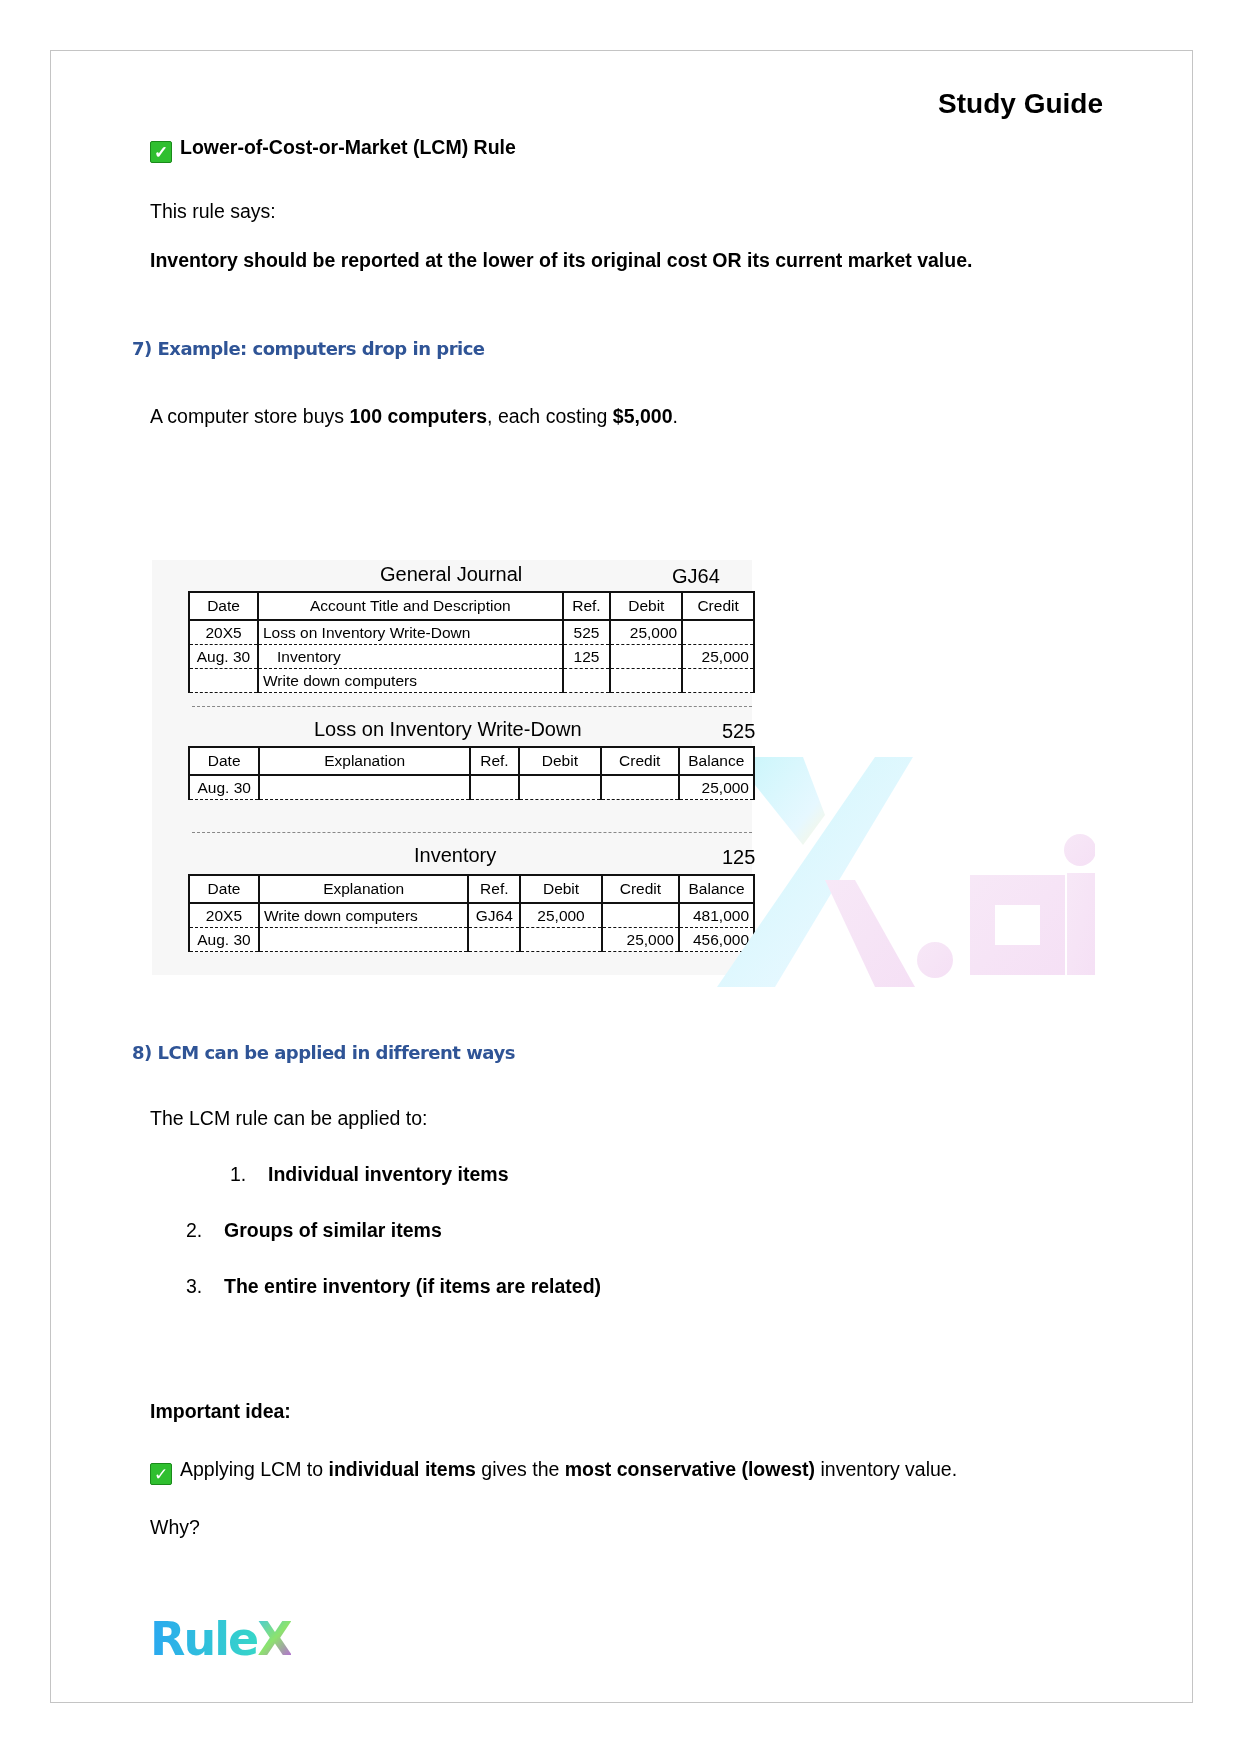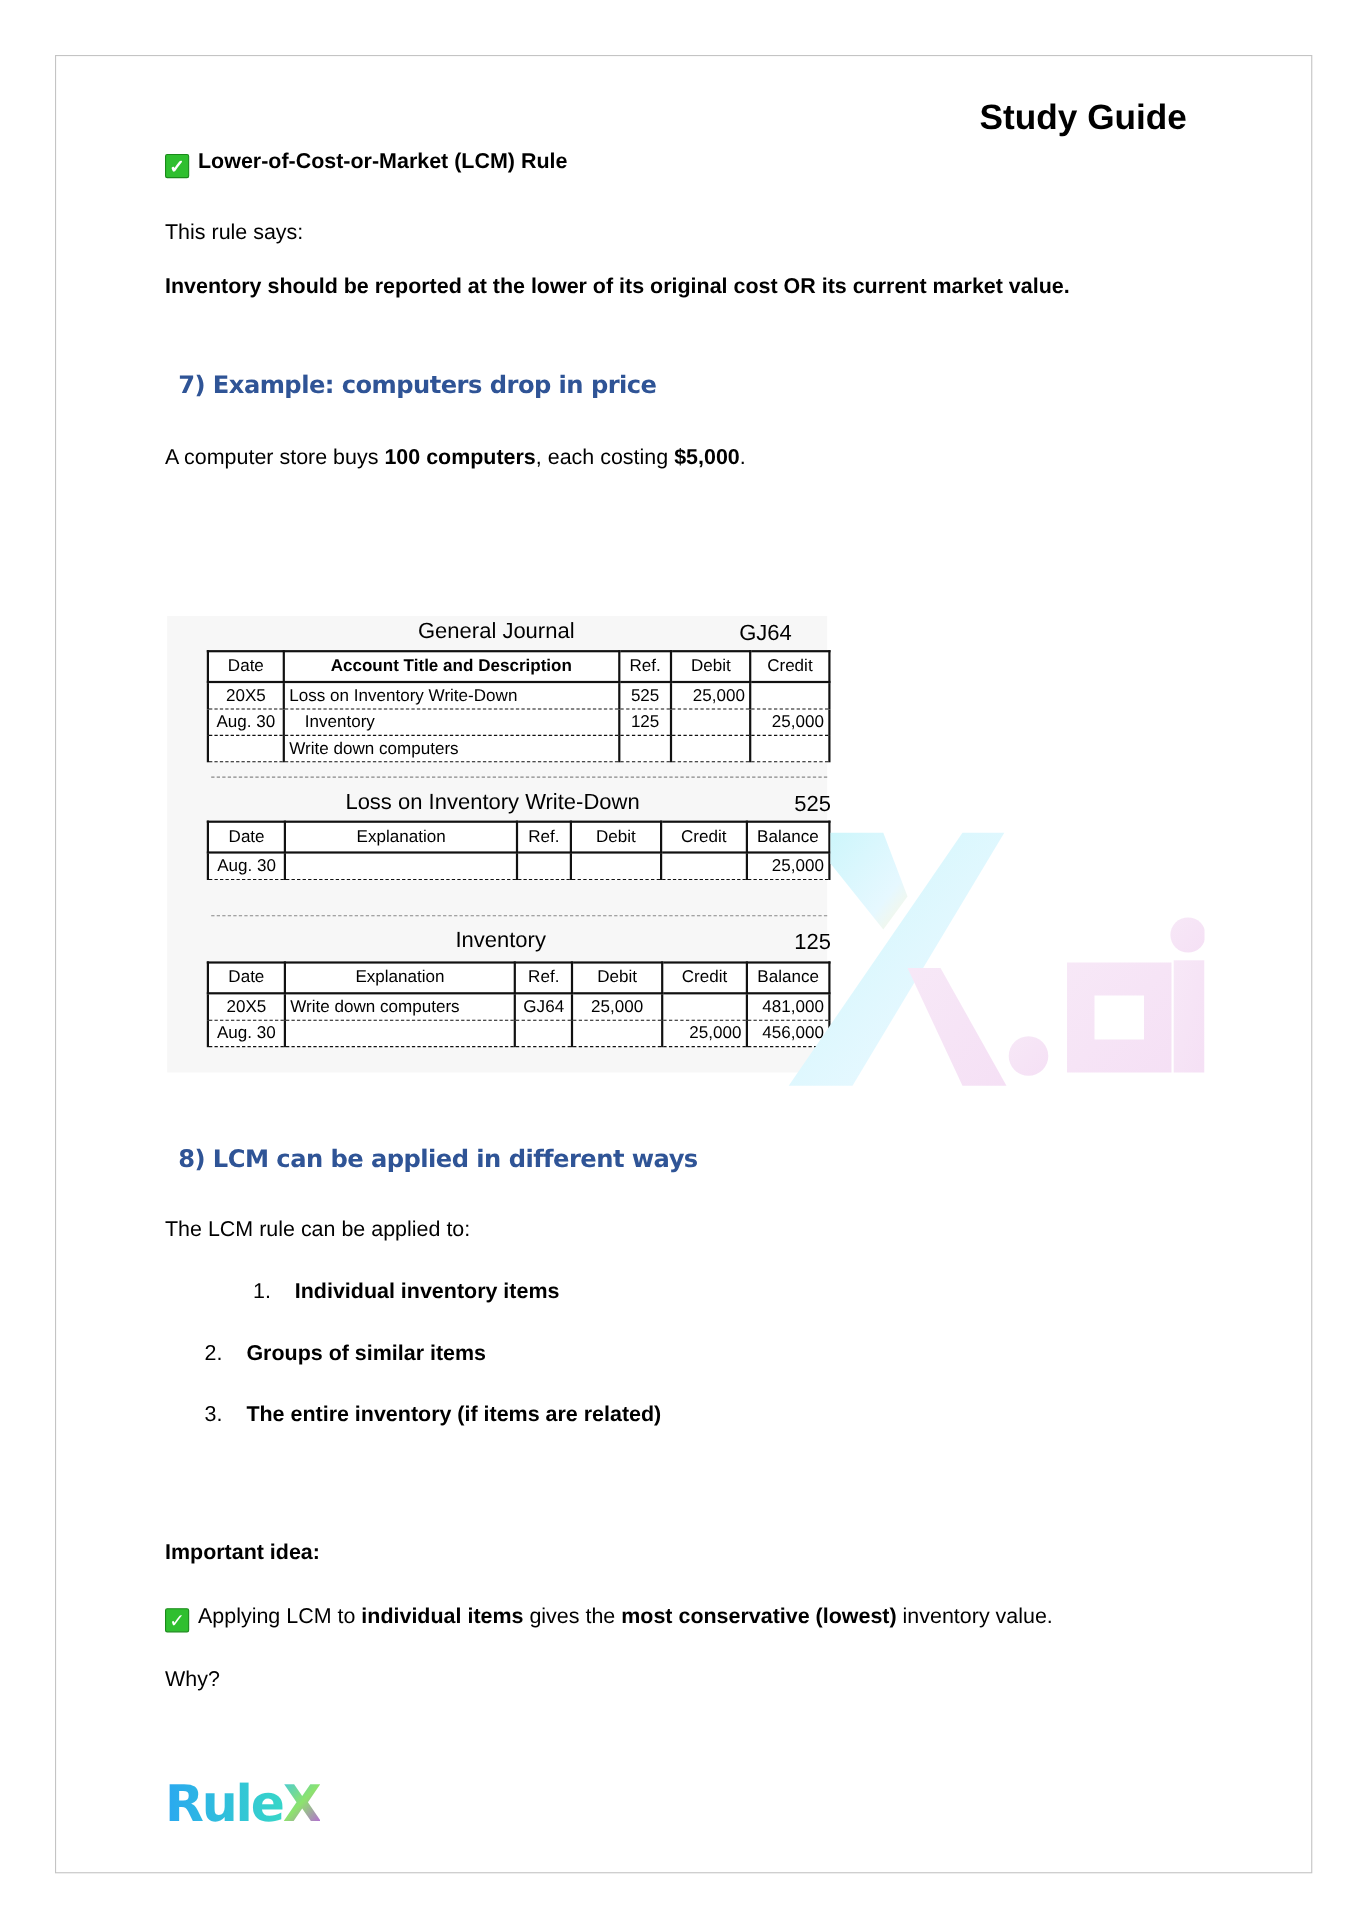--- a/index.html
+++ b/index.html
@@ -1,22 +1,22 @@
 <!DOCTYPE html>
 <html><head>
 <meta charset="utf-8">
 <style>
   html, body { margin:0; padding:0; background:#ffffff; }
   body { width:1241px; height:1754px; position:relative; font-family:"Liberation Sans", sans-serif; color:#000; }
   .page { position:absolute; left:50px; top:50px; width:1143px; height:1653px; border:1.5px solid #c4c4c4; box-sizing:border-box; }
-  .title { position:absolute; right:162px; top:88px; font-size:32px; font-weight:bold; }
+  .title { position:absolute; right:138px; top:88px; font-size:28px; font-weight:bold; }
   .txt { position:absolute; left:150px; font-size:19.5px; }
   .b { font-weight:bold; }
   .check { display:inline-block; width:22px; height:22px; background:#2fbf2f; border:1px solid #1a8a1a; border-radius:2px; color:#fff; font-size:17px; line-height:22px; text-align:center; vertical-align:-4px; margin-right:8px; box-sizing:border-box; }
-  .h2 { position:absolute; left:162px; font-size:22px; font-weight:bold; color:#2f5496; font-family:"DejaVu Sans", sans-serif; letter-spacing:-0.5px; }
+  .h2 { position:absolute; left:132px; font-size:18px; font-weight:bold; color:#2f5496; font-family:"DejaVu Sans", sans-serif; letter-spacing:-0.5px; }
   .li { position:absolute; left:186px; font-size:19.5px; }
   .li .num { display:inline-block; width:38px; }
 
   .figure { position:absolute; left:152px; top:560px; width:600px; height:415px; background:#f7f7f7; }
   .jtitle { position:absolute; font-size:20px; }
   table.led { position:absolute; border-collapse:collapse; font-size:15.5px; background:#fff; }
   table.led td, table.led th { border-left:2px solid #111; border-right:2px solid #111; padding:0 4px; height:23px; white-space:nowrap; font-weight:normal; }
   table.led th { border-top:2px solid #111; border-bottom:2px solid #111; text-align:center; height:26px; }
   table.led td { border-bottom:1.5px dashed #111; }
   .r { text-align:right; }
@@ -46,21 +46,21 @@
   <span>A computer store buys </span><span class="b">100 computers</span><span>, each costing </span><span class="b">$5,000</span><span>.</span>
 </div>
 
 <div class="figure">
   <div class="jtitle" style="left:228px; top:3px;">General Journal</div>
   <div class="jtitle" style="left:520px; top:5px;">GJ64</div>
   <table class="led" style="left:36px; top:31px; width:567px;">
     <tbody>
         <tr>
       <th style="width:50px;">Date</th>
-      <th style="width:270px;font-weight:bold;">Account Title and Description</th>
+      <th style="width:270px;">Account Title and Description</th>
       <th style="width:34px;">Ref.</th>
       <th style="width:56px;">Debit</th>
       <th style="width:56px;">Credit</th>
     </tr>
     <tr>
       <td class="c">20X5</td>
       <td>Loss on Inventory Write-Down</td>
       <td class="c">525</td>
       <td class="r">25,000</td>
       <td class="r"></td>

